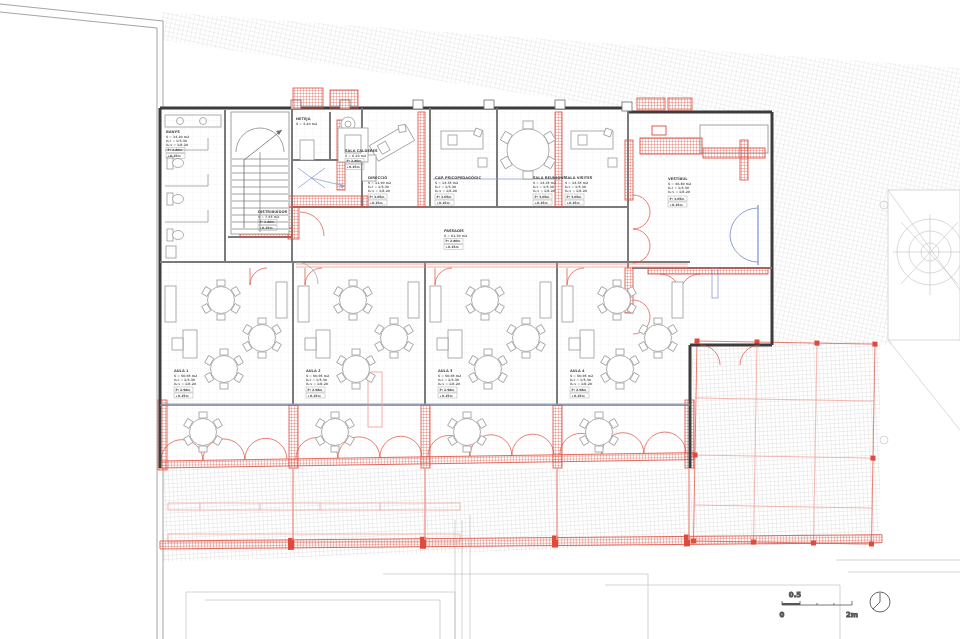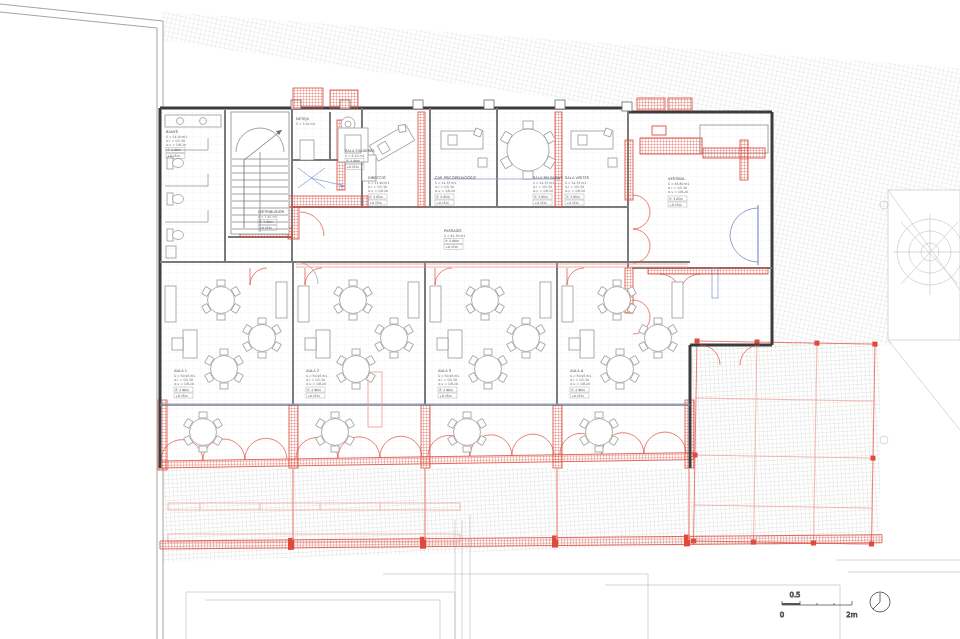--- a/index.html
+++ b/index.html
@@ -1,17 +1,17 @@
 <!DOCTYPE html>
 <html><head>
 <meta charset="utf-8">
 <style>
   html,body{margin:0;padding:0;background:#ffffff;}
   body{font-family:"DejaVu Sans", sans-serif;}
-  .stage{position:relative;width:960px;height:639px;overflow:hidden;background:#fff;}
+  .stage{position:relative;width:960px;height:639px;overflow:hidden;background:#fff;font-weight:bold;}
   svg{display:block;}
   text{font-family:"DejaVu Sans", sans-serif;fill:#5a5a5a;}
   .roomname{font-size:3.6px;fill:#4a4a4a;}
   .roomline{font-size:3.1px;fill:#6a6a6a;}
   .boxval{font-size:3.0px;fill:#4a4a4a;}
   .scaletxt{font-size:7px;fill:#555;}
 </style>
 </head>
 <body>
 

